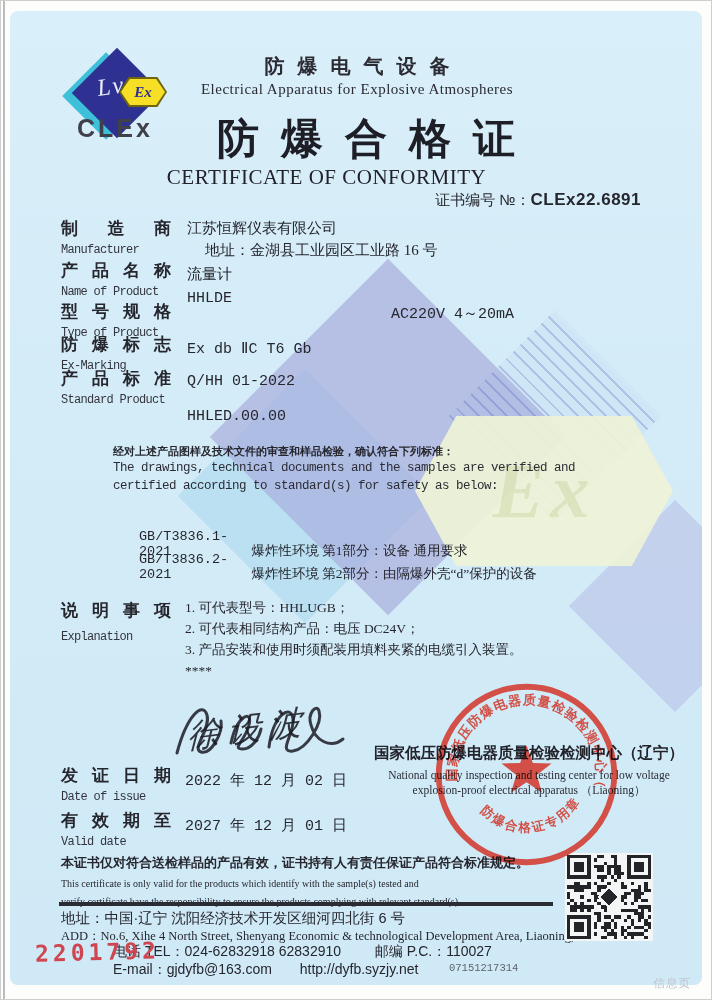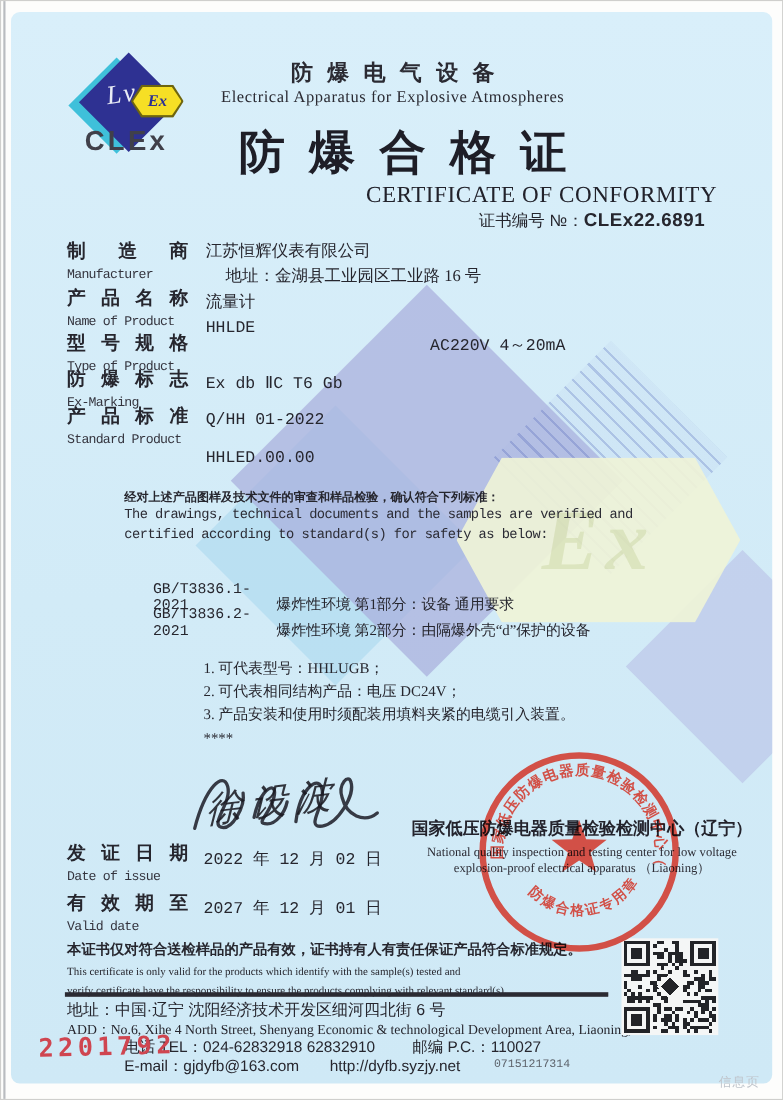--- a/index.html
+++ b/index.html
@@ -31,21 +31,21 @@
   .hex-outer{left:118px;top:76px;width:48px;height:30px;background:#6e650f;
       clip-path:polygon(0 50%,20% 0,80% 0,100% 50%,80% 100%,20% 100%);display:flex;align-items:center;justify-content:center;}
   .hex-inner{width:44px;height:26px;background:#f6df25;clip-path:polygon(0 50%,20% 0,80% 0,100% 50%,80% 100%,20% 100%);
       display:flex;align-items:center;justify-content:center;}
   .hex-inner span{font-family:"Liberation Serif",serif;font-style:italic;font-weight:bold;font-size:15px;color:#2e3192;}
   .logo-clex{left:76px;top:113px;font-size:25px;font-weight:bold;color:#40404a;letter-spacing:3px;}
   
   .t-cn{top:52px;left:0;width:712px;text-align:center;font-size:20px;font-weight:600;color:#2b2b33;letter-spacing:13px;text-indent:13px;}
   .t-en{top:80px;left:0;width:712px;text-align:center;font-family:"Liberation Serif",serif;font-size:15px;color:#2b2b33;letter-spacing:.5px;}
   .t-big{top:110px;left:40px;width:650px;text-align:center;font-size:42px;font-weight:bold;color:#1e1e27;letter-spacing:22px;text-indent:22px;}
-  .t-conf{top:164px;left:0;width:651px;text-align:right;font-family:"Liberation Serif",serif;font-size:21px;color:#22222b;letter-spacing:.5px;}
+  .t-conf{top:164px;left:0;width:651px;text-align:center;font-family:"Liberation Serif",serif;font-size:21px;color:#22222b;letter-spacing:.5px;}
   .certno{top:189px;right:70px;font-size:15px;color:#26262e;}
   .certno b{font-size:17px;font-family:"Liberation Sans",sans-serif;letter-spacing:.5px;}
   
   .lab-cn{width:110px;font-size:17px;font-weight:600;color:#26262e;text-align:justify;text-align-last:justify;}
   .lab-en{font-family:"Liberation Mono",monospace;font-size:12px;color:#34343e;margin-top:3px;letter-spacing:-.7px;}
   .val{font-family:"Liberation Mono",monospace;font-size:15px;color:#26262e;}
   .val-cn{font-size:15px;color:#26262e;font-family:"Liberation Serif",serif;}
   .stmt-cn{font-size:11px;font-weight:600;color:#26262e;}
   .stmt-en{font-family:"Liberation Mono",monospace;font-size:12.5px;color:#2c2c35;line-height:15.5px;margin-top:2px;letter-spacing:-.5px;}
   .std-code{font-family:"Liberation Mono",monospace;font-size:13.5px;color:#26262e;display:inline-block;width:108px;}
@@ -148,20 +148,24 @@
 
     <div class="abs" style="left:138px;top:528px;">
       <span class="std-code">GB/T3836.1-2021</span>
       <span class="std-desc">爆炸性环境 第1部分：设备 通用要求</span>
     </div>
     <div class="abs" style="left:138px;top:551px;">
       <span class="std-code">GB/T3836.2-2021</span>
       <span class="std-desc">爆炸性环境 第2部分：由隔爆外壳“d”保护的设备</span>
     </div>
 
+    <div class="abs" style="left:60px;top:598px;">
+      <div class="lab-cn">说明事项</div>
+      <div class="lab-en" style="margin-top:8px;">Explanation</div>
+    </div>
     <div class="abs" style="left:184px;top:596px;">
       <div class="exp-item">1. 可代表型号：HHLUGB；</div>
       <div class="exp-item">2. 可代表相同结构产品：电压 DC24V；</div>
       <div class="exp-item">3. 产品安装和使用时须配装用填料夹紧的电缆引入装置。</div>
       <div class="exp-item">****</div>
     </div>
 
     <div class="abs sig-wrap">
       <svg width="190" height="85" viewBox="0 0 190 85">
         <g fill="none" stroke="#1c1c26" stroke-width="3" stroke-linecap="round" opacity="0.85">

